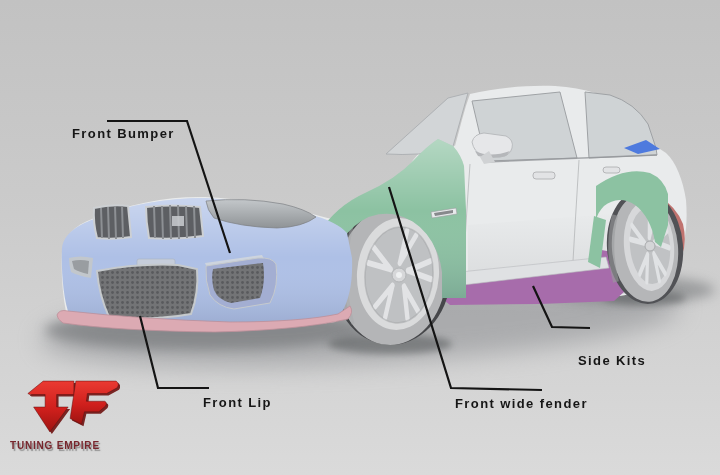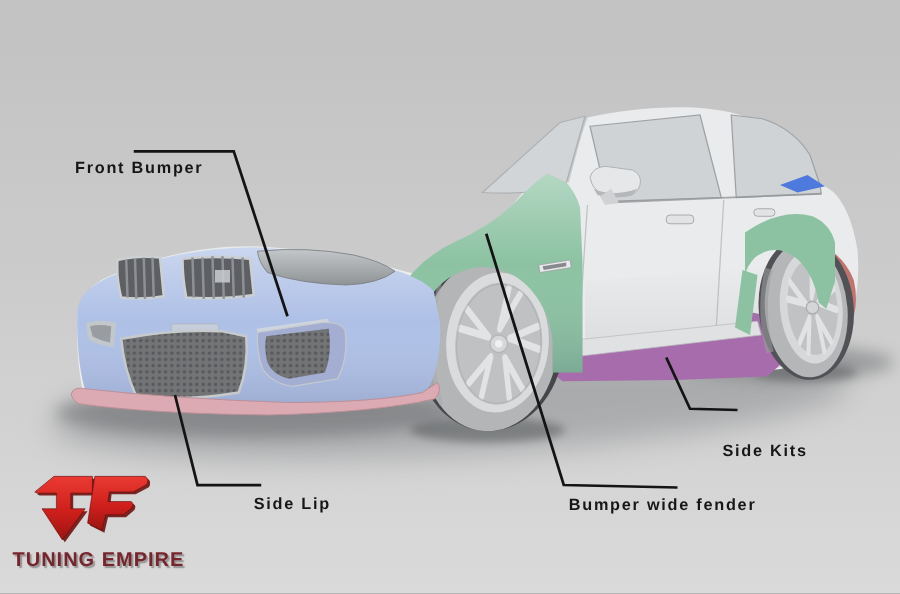--- a/index.html
+++ b/index.html
@@ -5,29 +5,29 @@
   html,body{margin:0;padding:0;background:#888;}
   .stage{
     position:relative;width:720px;height:475px;overflow:hidden;
     font-family:"Liberation Sans",sans-serif;
     background:linear-gradient(180deg,#c2c2c2 0%,#cbcbcb 45%,#dadada 100%);
   }
   .label{
     position:absolute;font-weight:700;font-size:13px;line-height:1;
     letter-spacing:1.4px;color:#161616;white-space:nowrap;
   }
-  #lbl-front-bumper{left:60px;top:127px;text-align:center;}
+  #lbl-front-bumper{left:72px;top:127px;text-align:center;}
   #lbl-front-lip{left:203px;top:396px;}
   #lbl-front-wide-fender{left:455px;top:397px;}
   #lbl-side-kits{left:578px;top:354px;}
   .car-svg{position:absolute;left:0;top:0;}
   .logo{position:absolute;left:10px;top:378px;width:130px;}
   .logo-emblem{display:block;margin-left:14px;}
   .logo-text{
-    margin-top:4px;font-weight:700;font-size:16px;letter-spacing:0.8px;
+    margin-top:4px;font-weight:700;font-size:10px;letter-spacing:0.8px;
     color:#77252c;white-space:nowrap;
     text-shadow:1.5px 1.5px 1px rgba(90,90,90,0.55);
   }
 </style>
 </head>
 <body>
 
 <div class="stage">
 
   <svg class="car-svg" width="720" height="475" viewBox="0 0 720 475">
@@ -174,22 +174,22 @@
 
     <g fill="none" stroke-width="2.2" stroke-linejoin="miter">
       <path d="M107,121 L187,121 L230,253" stroke="#141414"></path>
       <path d="M140,316 L158,388 L209,388" stroke="#141414"></path>
       <path d="M389,187 L451,388 L542,390" stroke="#141414"></path>
       <path d="M533,286 L552,327 L590,328" stroke="#141414"></path>
     </g>
   </svg>
 
   <div class="label" id="lbl-front-bumper">Front Bumper</div>
-  <div class="label" id="lbl-front-lip">Side Lip</div>
-  <div class="label" id="lbl-front-wide-fender">Bumper wide fender</div>
+  <div class="label" id="lbl-front-lip">Front Lip</div>
+  <div class="label" id="lbl-front-wide-fender">Front wide fender</div>
   <div class="label" id="lbl-side-kits">Side Kits</div>
 
   <div class="logo">
     <svg class="logo-emblem" width="96" height="58" viewBox="0 0 100 60">
       <defs>
         <linearGradient id="redGrad" x1="0" y1="0" x2="0" y2="1">
           <stop offset="0" stop-color="#ea3a32"></stop>
           <stop offset="0.55" stop-color="#cf1f1c"></stop>
           <stop offset="1" stop-color="#9c1412"></stop>
         </linearGradient>

